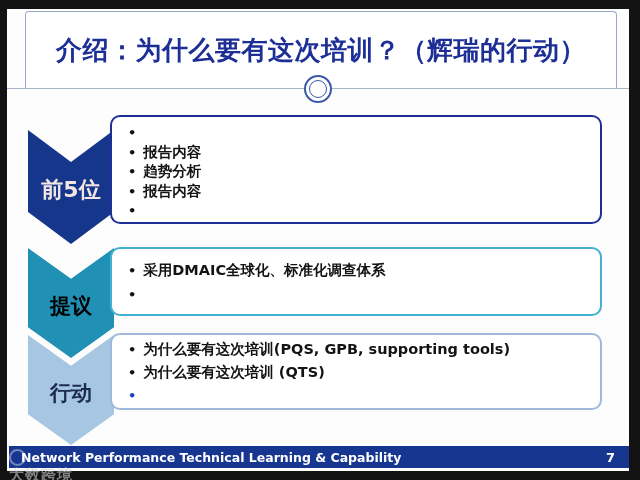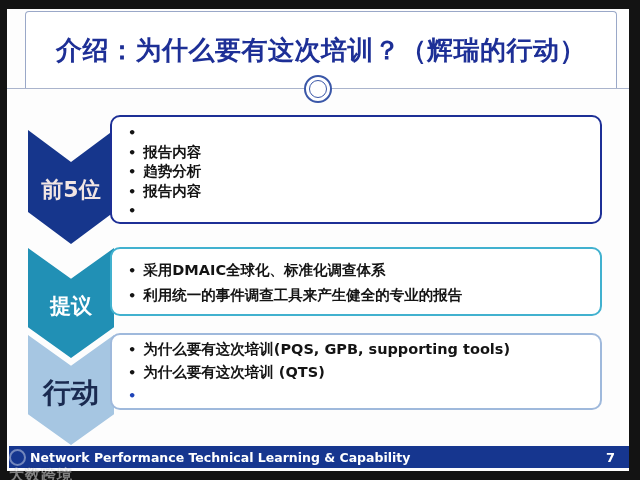--- a/index.html
+++ b/index.html
@@ -21,40 +21,40 @@
 
   
   .chevron{position:absolute;left:21px;width:86px;
            clip-path:polygon(0% 0%,50% 28%,100% 0%,100% 72%,50% 100%,0% 72%);
            display:flex;align-items:center;justify-content:center;}
   .chev1{top:121px;height:114px;background:#16368c;z-index:3;}
   .chev2{top:239px;height:110px;background:#2190b5;z-index:2;}
   .chev3{top:326px;height:110px;background:#a6c6e2;z-index:1;}
   .chev-label{font-weight:bold;margin-top:6px;}
   .chev1 .chev-label{color:#f2e6e4;font-size:22px;}
-  .chev2 .chev-label{color:#ffffff;font-size:21px;}
-  .chev3 .chev-label{color:#1a2a50;font-size:28px;}
+  .chev2 .chev-label{color:#000000;font-size:21px;}
+  .chev3 .chev-label{color:#1a2a50;font-size:21px;}
 
   
   .cbox{position:absolute;left:103px;width:492px;background:#fff;border-radius:10px;
         box-sizing:border-box;padding:6px 12px 4px 16px;z-index:4;}
   .box1{top:106px;height:109px;border:2px solid #1d2f96;}
   .box2{top:238px;height:69px;border:2px solid #41b1cf;display:flex;flex-direction:column;justify-content:center;}
   .box3{top:324px;height:77px;border:2px solid #9fb9dc;display:flex;flex-direction:column;justify-content:center;}
   .bullet{display:flex;align-items:baseline;color:#141414;font-size:14.5px;font-weight:bold;
           line-height:19.5px;white-space:nowrap;}
   .box2 .bullet{line-height:24px;}
   .box3 .bullet{line-height:23px;}
   .bullet .dot{font-size:13px;margin-right:7px;flex:0 0 auto;}
   .bullet-blue{color:#1f44b8;}
 
   
   .footer-bar{position:absolute;left:2px;right:0;top:437px;height:22px;background:#16368f;
               display:flex;align-items:center;justify-content:space-between;z-index:6;}
-  .footer-text{color:#fff;font-size:12.5px;font-weight:bold;padding-left:21px;white-space:nowrap;}
+  .footer-text{color:#fff;font-size:12.5px;font-weight:bold;padding-left:12px;white-space:nowrap;}
   .footer-page{color:#fff;font-size:13px;font-weight:bold;padding-right:14px;}
 
   
   .watermark{position:absolute;left:9px;top:449px;z-index:9;display:flex;align-items:flex-start;
              opacity:0.5;color:#efefef;text-shadow:0 0 2px rgba(0,0,0,.6);pointer-events:none;flex-direction:column;}
   .wm-ring{width:13px;height:13px;border:2px solid rgba(255,255,255,.8);border-radius:50%;
            margin-right:4px;flex:0 0 auto;}
   .wm-text{font-size:15px;font-weight:bold;letter-spacing:1px;}
 </style>
 </head>
@@ -102,21 +102,20 @@
       </div>
     </div>
 
     <div class="cbox box2">
       <div class="bullet">
         <span class="dot">•</span>
         <span>采用DMAIC全球化、标准化调查体系</span>
       </div>
       <div class="bullet">
         <span class="dot">•</span>
-        <span>利用统一的事件调查工具来产生健全的专业的报告</span>
       </div>
     </div>
 
     <div class="cbox box3">
       <div class="bullet">
         <span class="dot">•</span>
         <span>为什么要有这次培训(PQS, GPB, supporting tools)</span>
       </div>
       <div class="bullet">
         <span class="dot">•</span>

